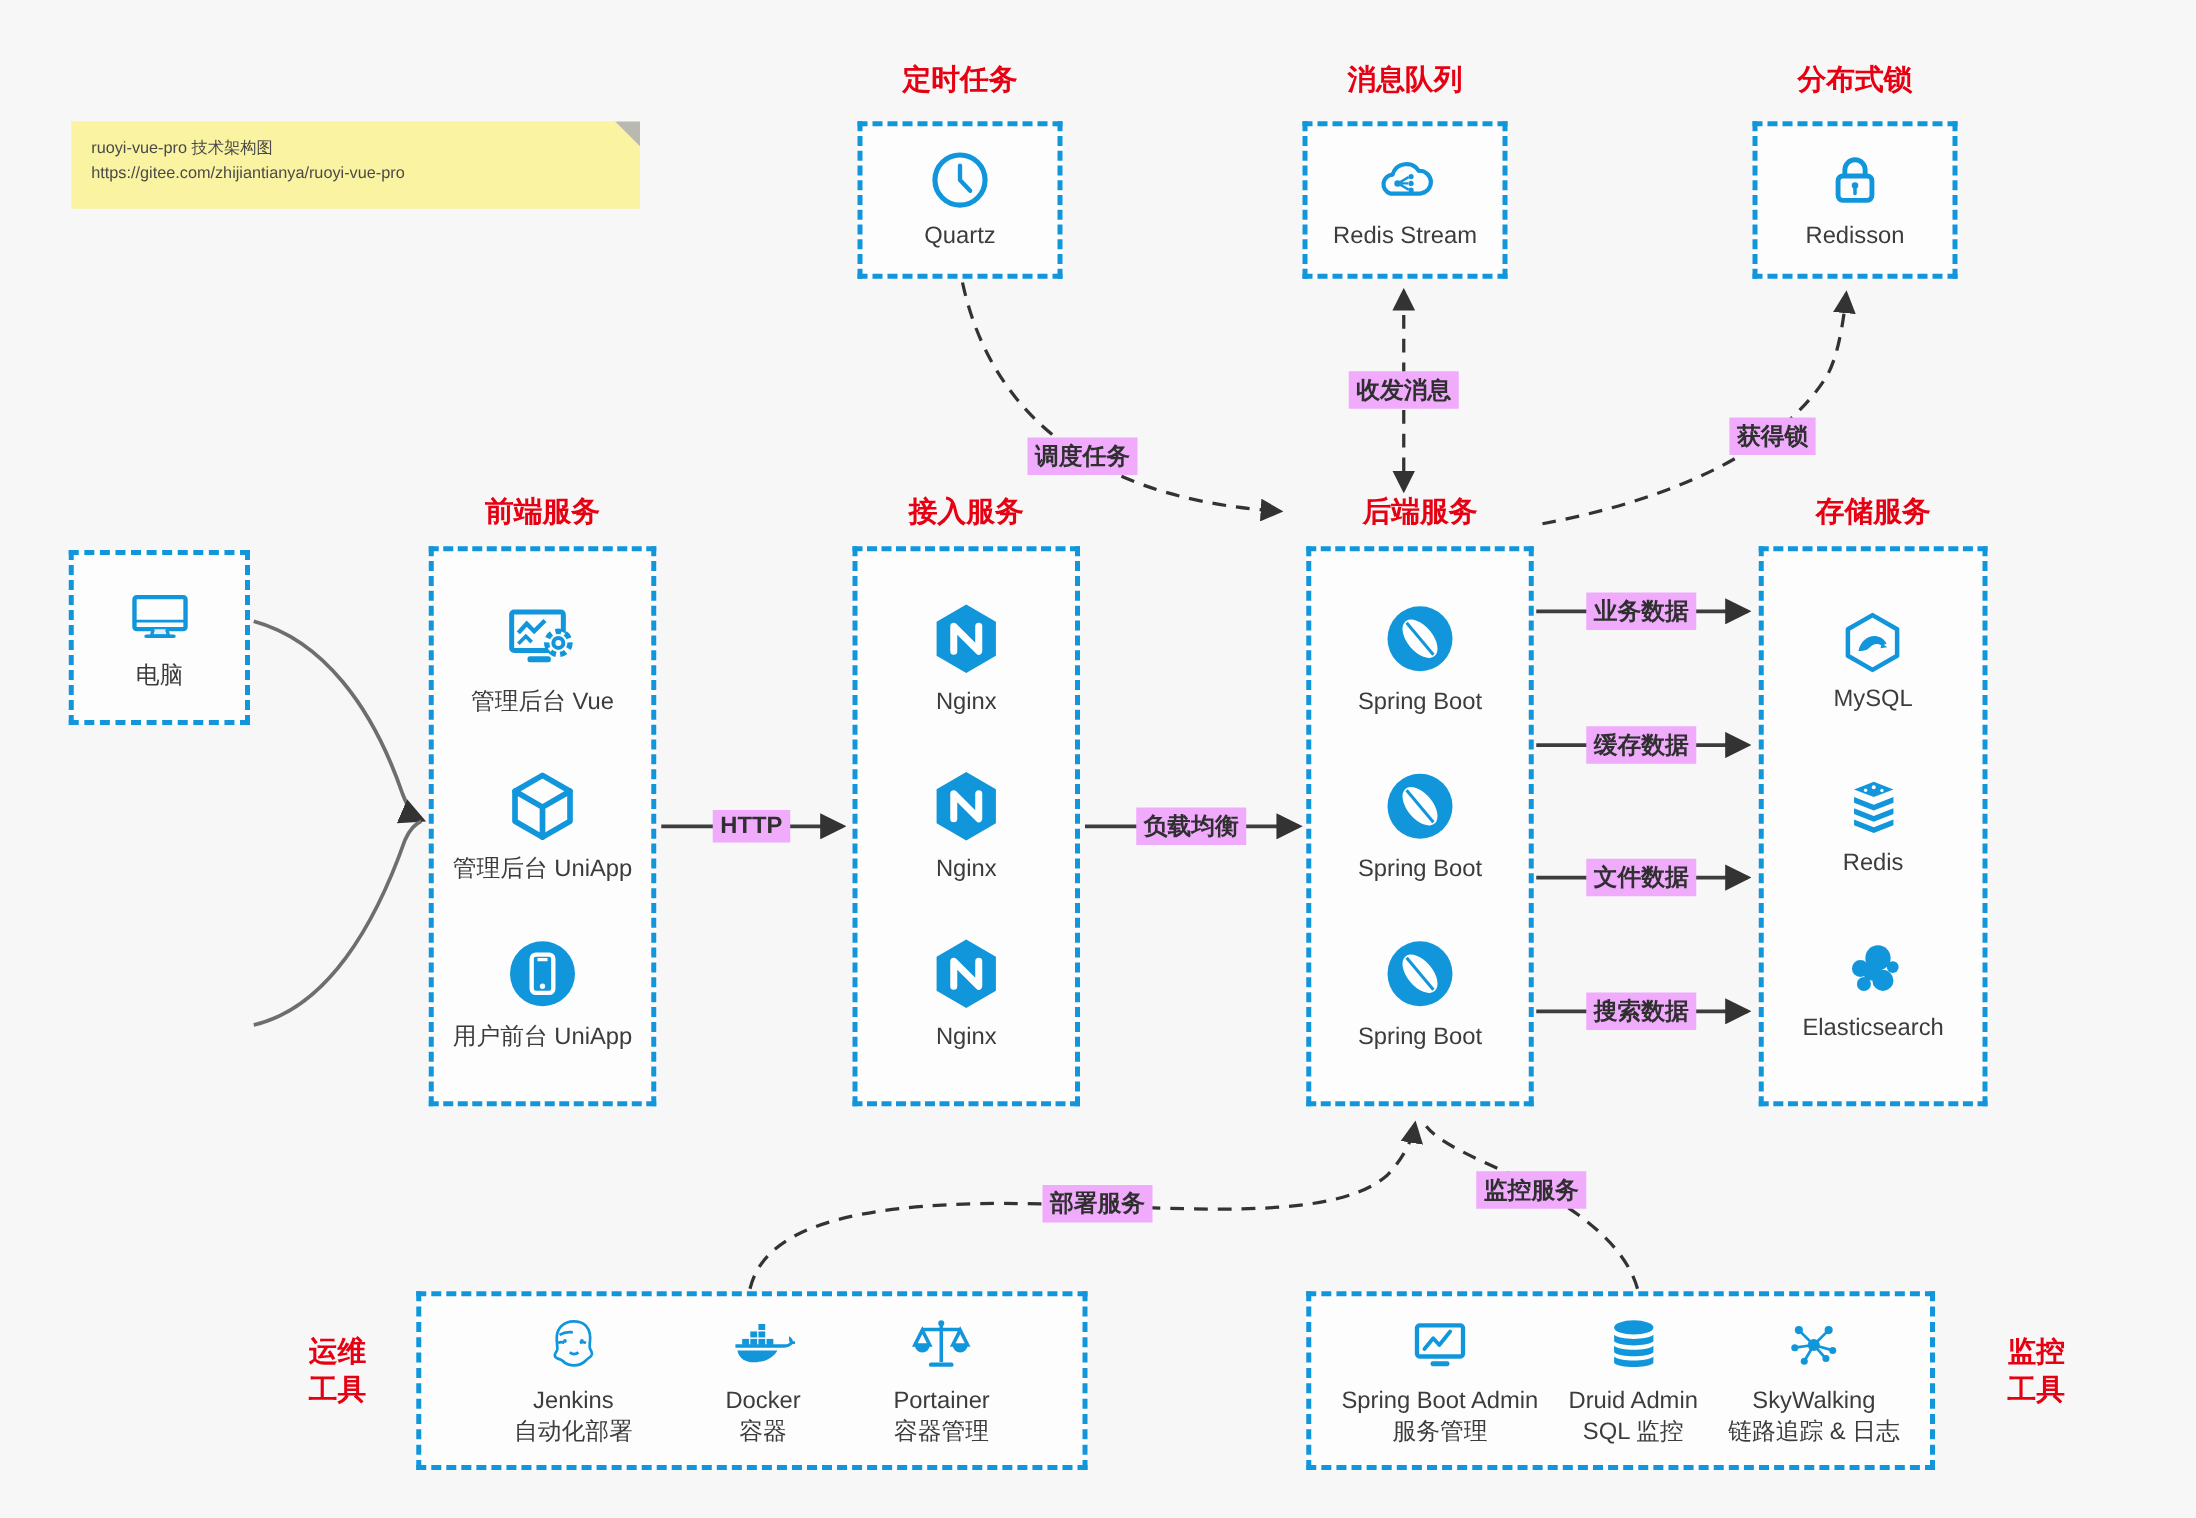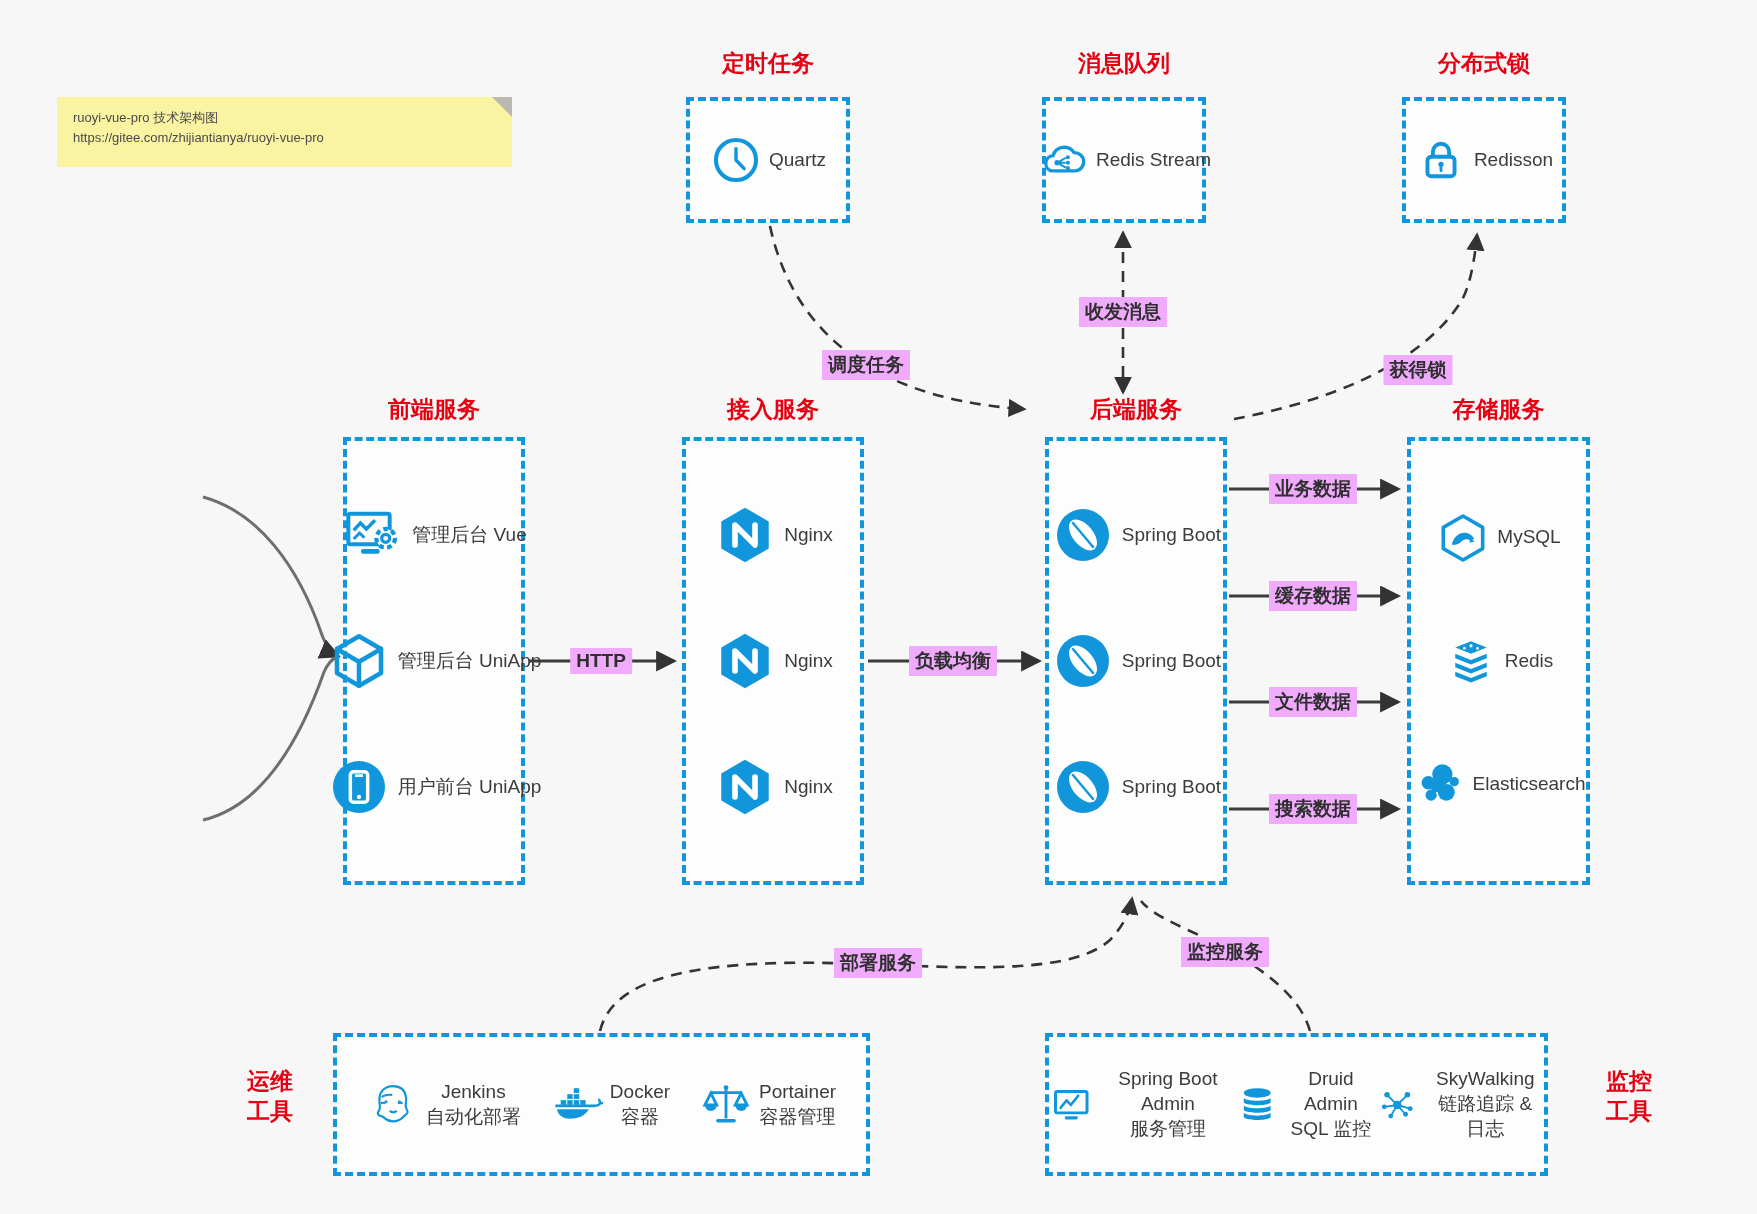--- a/index.html
+++ b/index.html
@@ -7,21 +7,21 @@
           font-family:"Liberation Sans","DejaVu Sans",sans-serif;color:#3c3c3c;}
   svg.arrows{position:absolute;left:0;top:0;z-index:0;}
   .note{position:absolute;left:57px;top:97px;width:455px;height:70px;background:#faf3a1;
         box-sizing:border-box;padding:11px 16px;font-size:13px;line-height:1.55;color:#4a4a4a;z-index:1;}
   .note-fold{position:absolute;top:0;right:0;width:20px;height:20px;background:#b9b9b1;
         clip-path:polygon(0 0,100% 0,100% 100%);}
   .dash-box{position:absolute;border:4px dashed #1296db;background:#fdfdfd;box-sizing:border-box;z-index:1;
         display:flex;align-items:center;justify-content:center;}
   .col{flex-direction:column;justify-content:space-evenly;}
   .row{flex-direction:row;justify-content:space-evenly;}
-  .item{display:flex;flex-direction:row;align-items:center;gap:7px;}
+  .item{display:flex;flex-direction:column;align-items:center;gap:7px;}
   .lbl{font-size:19px;color:#3c3c3c;white-space:nowrap;text-align:center;line-height:1.3;}
   .sub{font-size:19px;color:#3c3c3c;text-align:center;line-height:1.3;}
   .g-title{position:absolute;font-size:23px;font-weight:bold;color:#e60012;text-align:center;z-index:2;white-space:nowrap;}
   .side-title{position:absolute;font-size:23px;font-weight:bold;color:#e60012;text-align:center;line-height:30px;z-index:2;}
   .edge-label{position:absolute;transform:translate(-50%,-50%);background:#f0abfc;padding:2px 6px;
         font-size:19px;color:#2f2f2f;z-index:2;white-space:nowrap;font-weight:bold;}
   .ic{display:block;}
   .ic48{width:52px;height:52px;}
   .ic56{width:56px;height:56px;}
   .ic62{width:64px;height:64px;}
@@ -238,20 +238,28 @@
   <div class="g-title" style="left:1402px;top:48px;width:164px">分布式锁</div>
   <div class="dash-box col" style="left:1402px;top:97px;width:164px;height:126px">
     <div class="item">
       <svg class="ic ic48">
           <use href="#sym-lock"></use>
         </svg>
       <div class="lbl">Redisson</div>
     </div>
   </div>
 
+  <div class="dash-box col" style="left:55px;top:440px;width:145px;height:140px">
+    <div class="item">
+      <svg class="ic ic56">
+          <use href="#sym-desktop"></use>
+        </svg>
+      <div class="lbl">电脑</div>
+    </div>
+  </div>
 
   <div class="g-title" style="left:343px;top:394px;width:182px">前端服务</div>
   <div class="dash-box col" style="left:343px;top:437px;width:182px;height:448px">
     <div class="item">
       <svg class="ic ic62">
           <use href="#sym-adminvue"></use>
         </svg>
       <div class="lbl">管理后台 Vue</div>
     </div>
     <div class="item">
@@ -403,17 +411,17 @@
   </div>
 
   <div class="edge-label" style="left:601px;top:661px">HTTP</div>
   <div class="edge-label" style="left:953px;top:661px">负载均衡</div>
   <div class="edge-label" style="left:1313px;top:489px">业务数据</div>
   <div class="edge-label" style="left:1313px;top:596px">缓存数据</div>
   <div class="edge-label" style="left:1313px;top:702px">文件数据</div>
   <div class="edge-label" style="left:1313px;top:809px">搜索数据</div>
   <div class="edge-label" style="left:866px;top:365px">调度任务</div>
   <div class="edge-label" style="left:1123px;top:312px">收发消息</div>
-  <div class="edge-label" style="left:1418px;top:370px">获得锁</div>
+  <div class="edge-label" style="left:1418px;top:349px">获得锁</div>
   <div class="edge-label" style="left:878px;top:963px">部署服务</div>
   <div class="edge-label" style="left:1225px;top:952px">监控服务</div>
 
 </div>
 
 </body></html>

